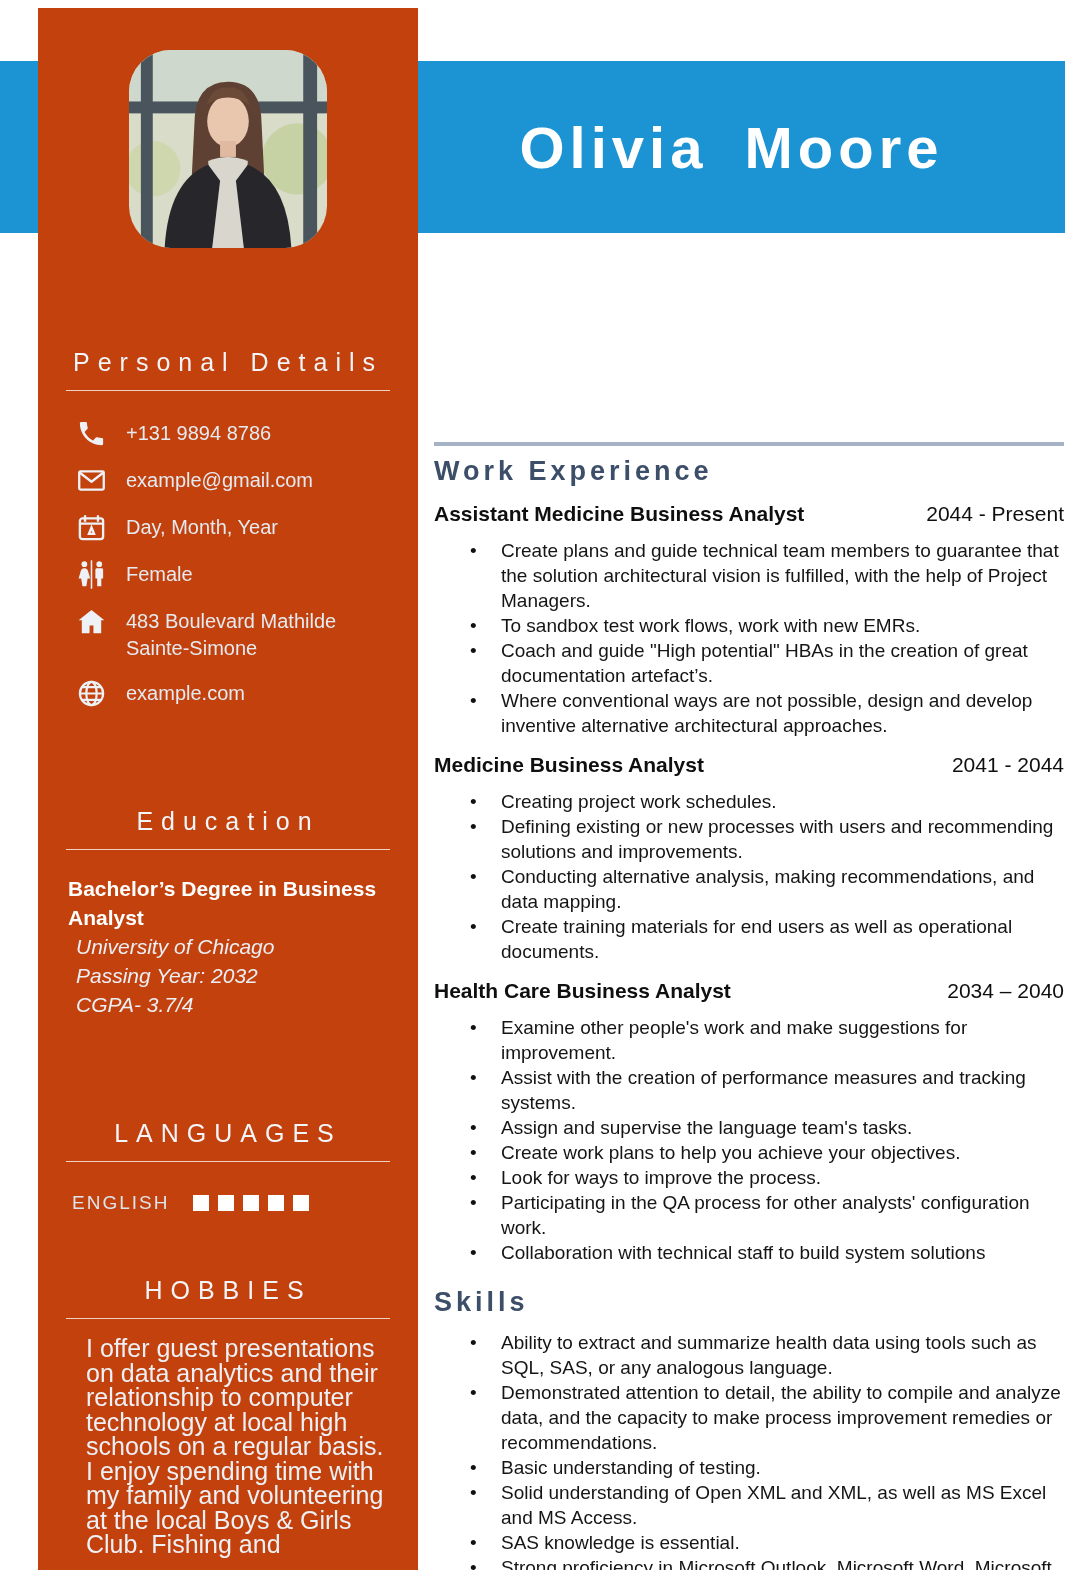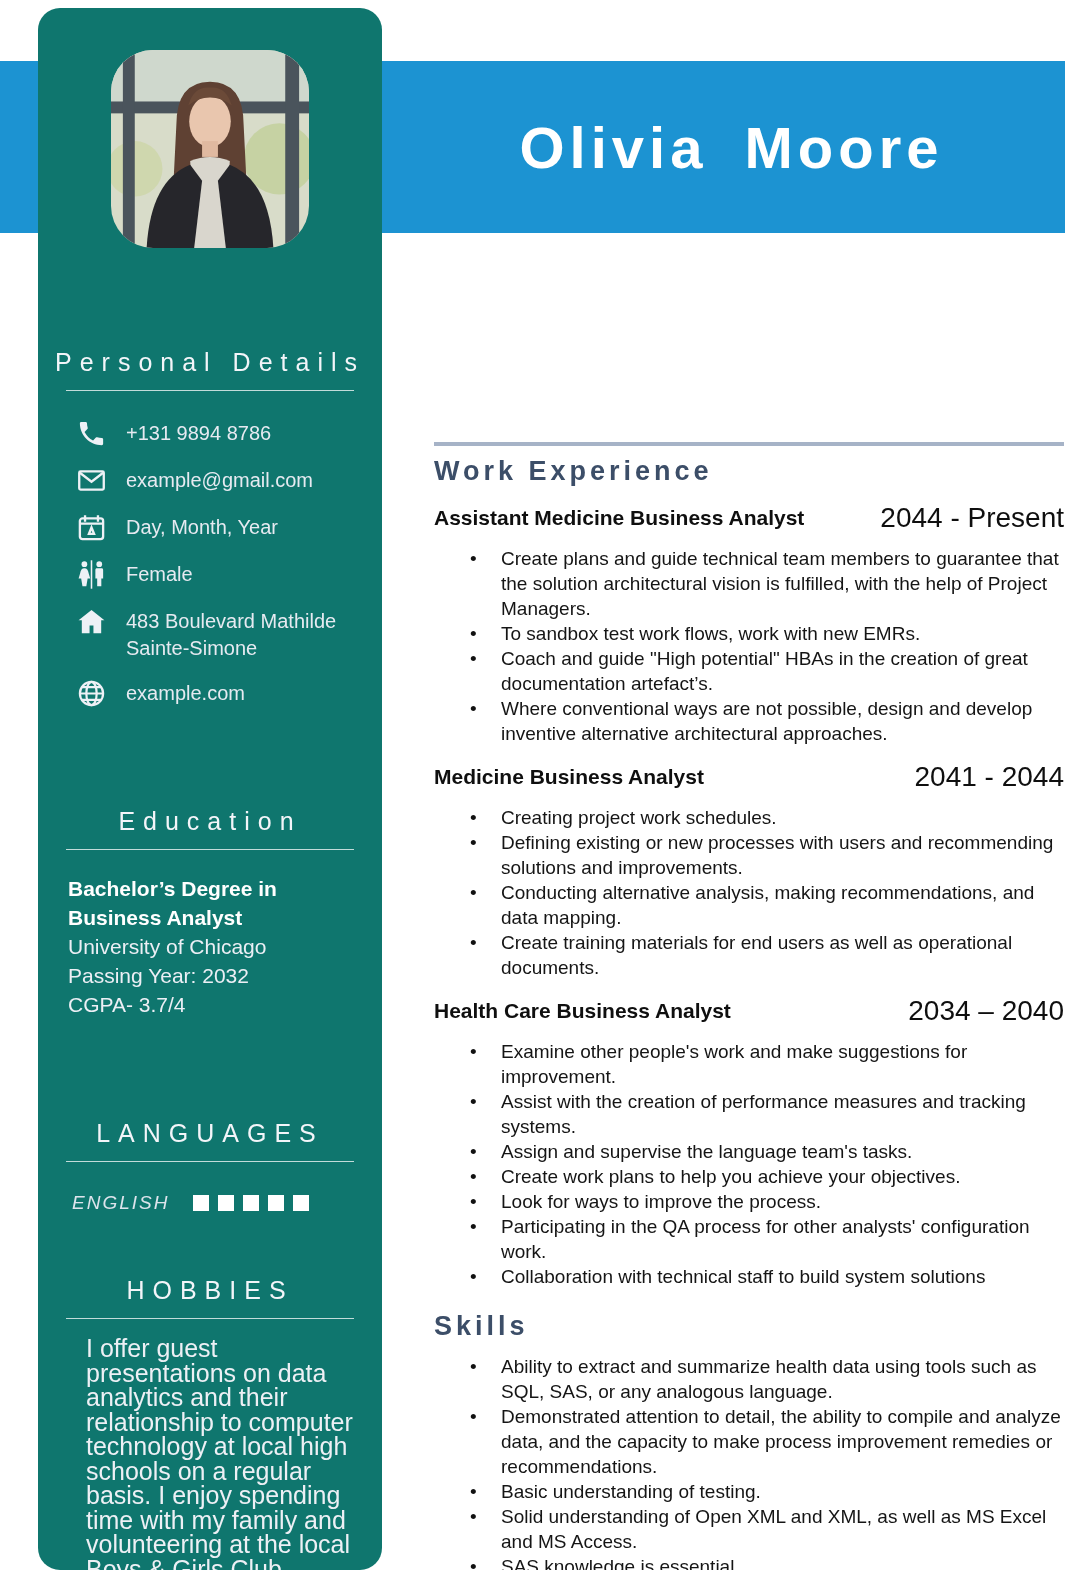--- a/index.html
+++ b/index.html
@@ -6,49 +6,49 @@
   .page{position:relative;width:1080px;height:1570px;background:#ffffff;overflow:hidden;
         font-family:"Liberation Sans","DejaVu Sans",sans-serif;}
 
   
   .blue-band{position:absolute;left:0;top:61px;width:1065px;height:172px;background:#1c93d2;}
   .name{position:absolute;left:390px;top:61px;width:683px;height:172px;display:flex;
         align-items:center;justify-content:center;color:#ffffff;font-size:58px;font-weight:700;
         letter-spacing:5px;word-spacing:16px;}
 
   
-  .sidebar{position:absolute;left:38px;top:8px;width:344px;height:1562px;background:#0f766e;color:#e9edf3;border-radius:22px;}
+  .sidebar{position:absolute;left:38px;top:8px;width:380px;height:1562px;background:#c2410c;color:#e9edf3;}
   .photo-wrap{width:198px;height:198px;margin:42px auto 0;border-radius:42px;overflow:hidden;position:relative;}
   .side-title{text-align:center;font-size:25px;font-weight:400;letter-spacing:8px;color:#f3f5f9;}
   .side-rule{border:none;border-top:1px solid rgba(255,255,255,.75);margin:13px 28px 0;}
 
   .contact{margin:26px 0 0 34px;}
   .c-row{display:flex;align-items:flex-start;margin-bottom:15px;}
   .c-icon{width:38px;flex:none;display:flex;justify-content:center;margin-right:16px;padding-top:1px;}
   .c-icon svg{width:31px;height:31px;}
   .c-text{font-size:20px;line-height:27px;color:#e6eaf1;width:230px;padding-top:3px;}
 
   .edu{margin:24px 24px 0 30px;font-size:21px;}
   .edu .degree{font-weight:700;line-height:29px;color:#ffffff;}
-  .edu .iline{line-height:29px;color:#eceff5;}
-
-  .lang-row{display:flex;align-items:center;margin:30px 0 0 34px;font-style:italic;}
+  .edu .iline{font-style:italic;line-height:29px;color:#eceff5;margin-left:8px;}
+
+  .lang-row{display:flex;align-items:center;margin:30px 0 0 34px;}
   .lang-name{font-size:19px;letter-spacing:2px;color:#dde4ec;}
   .squares{margin-left:24px;display:flex;gap:9px;}
   .sq{width:16px;height:16px;background:#ffffff;display:inline-block;}
 
   .hobbies-text{margin:17px 28px 0 48px;font-size:25px;line-height:24.5px;color:#edf0f5;}
 
   
   .main{position:absolute;left:434px;top:442px;width:630px;}
   .top-rule{height:4px;background:#a6b3c7;}
   .sec-h{margin:10px 0 0;font-size:27px;font-weight:700;letter-spacing:4px;color:#3c4e68;}
   .job{display:flex;justify-content:space-between;align-items:center;margin-top:15px;}
   .job-title{font-size:21px;font-weight:700;color:#0f0f0f;}
-  .job-dates{font-size:28px;color:#0f0f0f;white-space:nowrap;}
+  .job-dates{font-size:21px;color:#0f0f0f;white-space:nowrap;}
   ul.bullets{list-style:none;margin:12px 0 0;padding:0;}
   .bullets li{position:relative;padding-left:67px;font-size:19px;line-height:25px;color:#151515;}
   .bullets li::before{content:"\2022";position:absolute;left:36px;top:0;font-size:19px;color:#111;}
   .sk-h{margin-top:22px;}
   .sk-ul{margin-top:12px;}
 </style>
 </head>
 <body>
 
 <div class="page">

